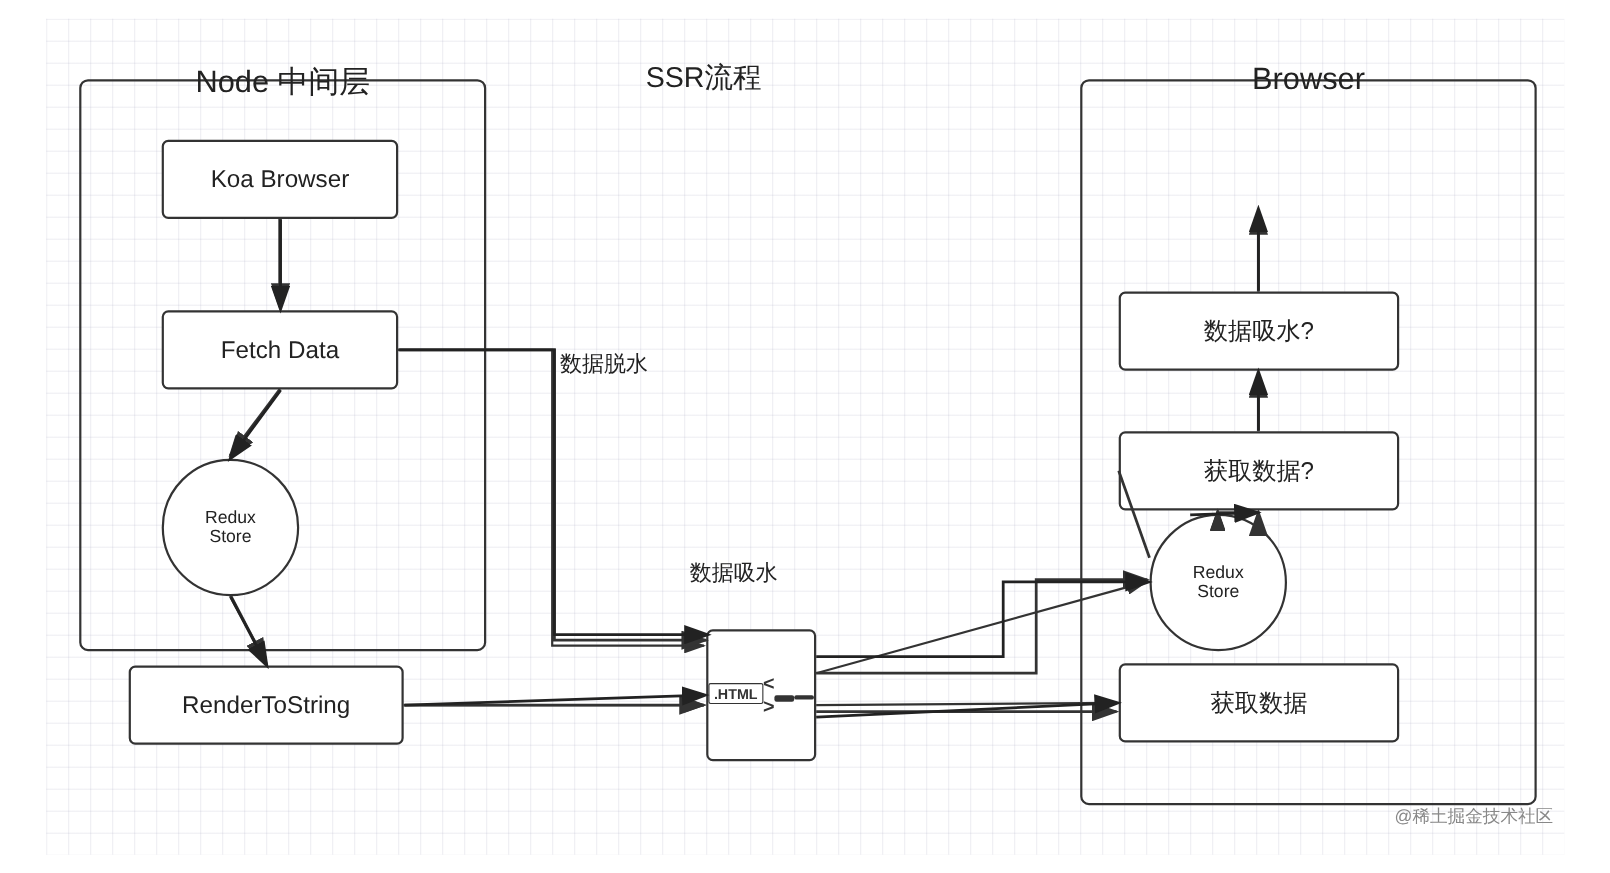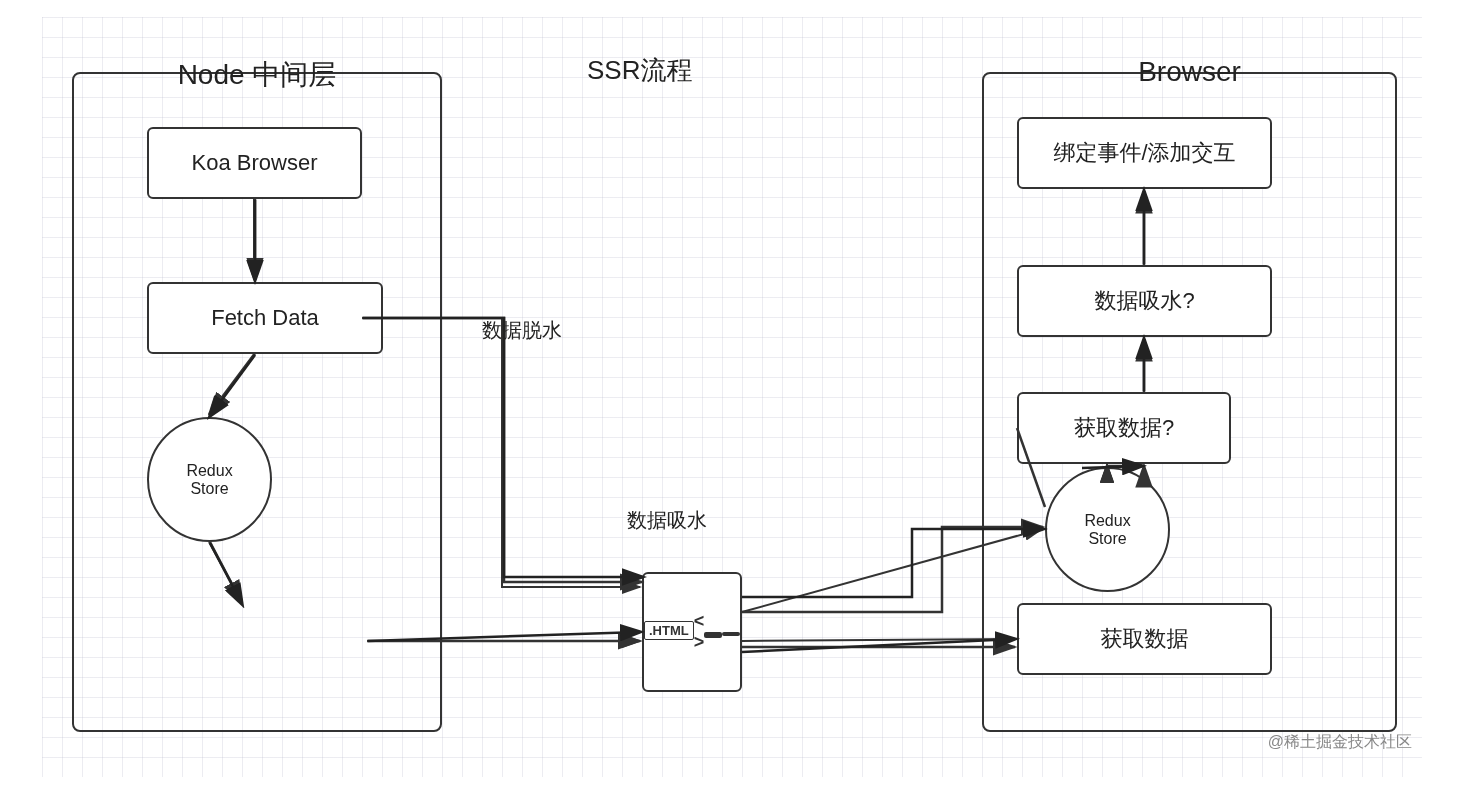--- a/index.html
+++ b/index.html
@@ -125,68 +125,68 @@
       font-size: 26px;
       font-weight: 400;
       color: #222;
     }
   </style>
 </head>
 <body>
 
 <div class="diagram-container">
 
-  <div class="section" style="left:30px; top:55px; width:370px; height:660px;">
+  <div class="section" style="left:30px; top:55px; width:370px; height:520px;">
     <span class="section-title">Node 中间层</span>
   </div>
 
   <div class="section" style="left:940px; top:55px; width:415px; height:660px;">
     <span class="section-title">Browser</span>
   </div>
 
   <div class="ssr-label" style="left:545px; top:20px;margin-top:16px;">SSR流程</div>
 
   <div class="node-box" style="left:105px; top:110px; width:215px; height:72px;">
     <span>Koa Browser</span>
   </div>
 
-  <div class="node-box" style="left:105px; top:265px; width:236px; height:72px;">
+  <div class="node-box" style="left:105px; top:265px; width:215px; height:72px;">
     <span>Fetch Data</span>
   </div>
 
   <div class="node-circle" style="left:105px; top:400px; width:125px; height:125px;">
     <span>Redux<br>Store</span>
   </div>
 
+  <div class="node-box" style="left:75px; top:588px; width:250px; height:72px;">
+    <span>RenderToString</span>
+  </div>
 
   <div class="html-icon" style="left:600px; top:555px; width:100px; height:120px; border-radius:6px;">
     <div class="icon-top">.HTML</div>
     <div class="icon-code">&lt; &gt;</div>
 
     <div style="width:60px; height:6px; background:#333; margin-top:6px; border-radius:2px;"></div>
     <div style="width:60px; height:4px; background:#333; margin-top:4px; border-radius:2px;"></div>
   </div>
 
-  <div class="label-text" style="left:440px; top:300px;">数据脱水</div>
+  <div class="label-text" style="left:440px; top:300px;padding-left:27px;">数据脱水</div>
 
   <div class="label-text" style="left:585px; top:490px;">数据吸水</div>
 
   <div class="node-circle" style="left:1003px; top:450px; width:125px; height:125px;">
     <span>Redux<br>Store</span>
   </div>
 
-  <div class="node-box" style="left:975px; top:100px; width:255px; height:72px;">
-    <span>绑定事件/添加交互</span>
-  </div>
 
   <div class="node-box" style="left:975px; top:248px; width:255px; height:72px;">
     <span>数据吸水?</span>
   </div>
 
-  <div class="node-box" style="left:975px; top:375px; width:214px; height:72px;">
+  <div class="node-box" style="left:975px; top:375px; width:255px; height:72px;">
     <span>获取数据?</span>
   </div>
 
   <div class="node-box" style="left:975px; top:586px; width:255px; height:72px;">
     <span>获取数据</span>
   </div>
 
   <div class="watermark">@稀土掘金技术社区</div>
 
   <svg class="arrows-svg">

